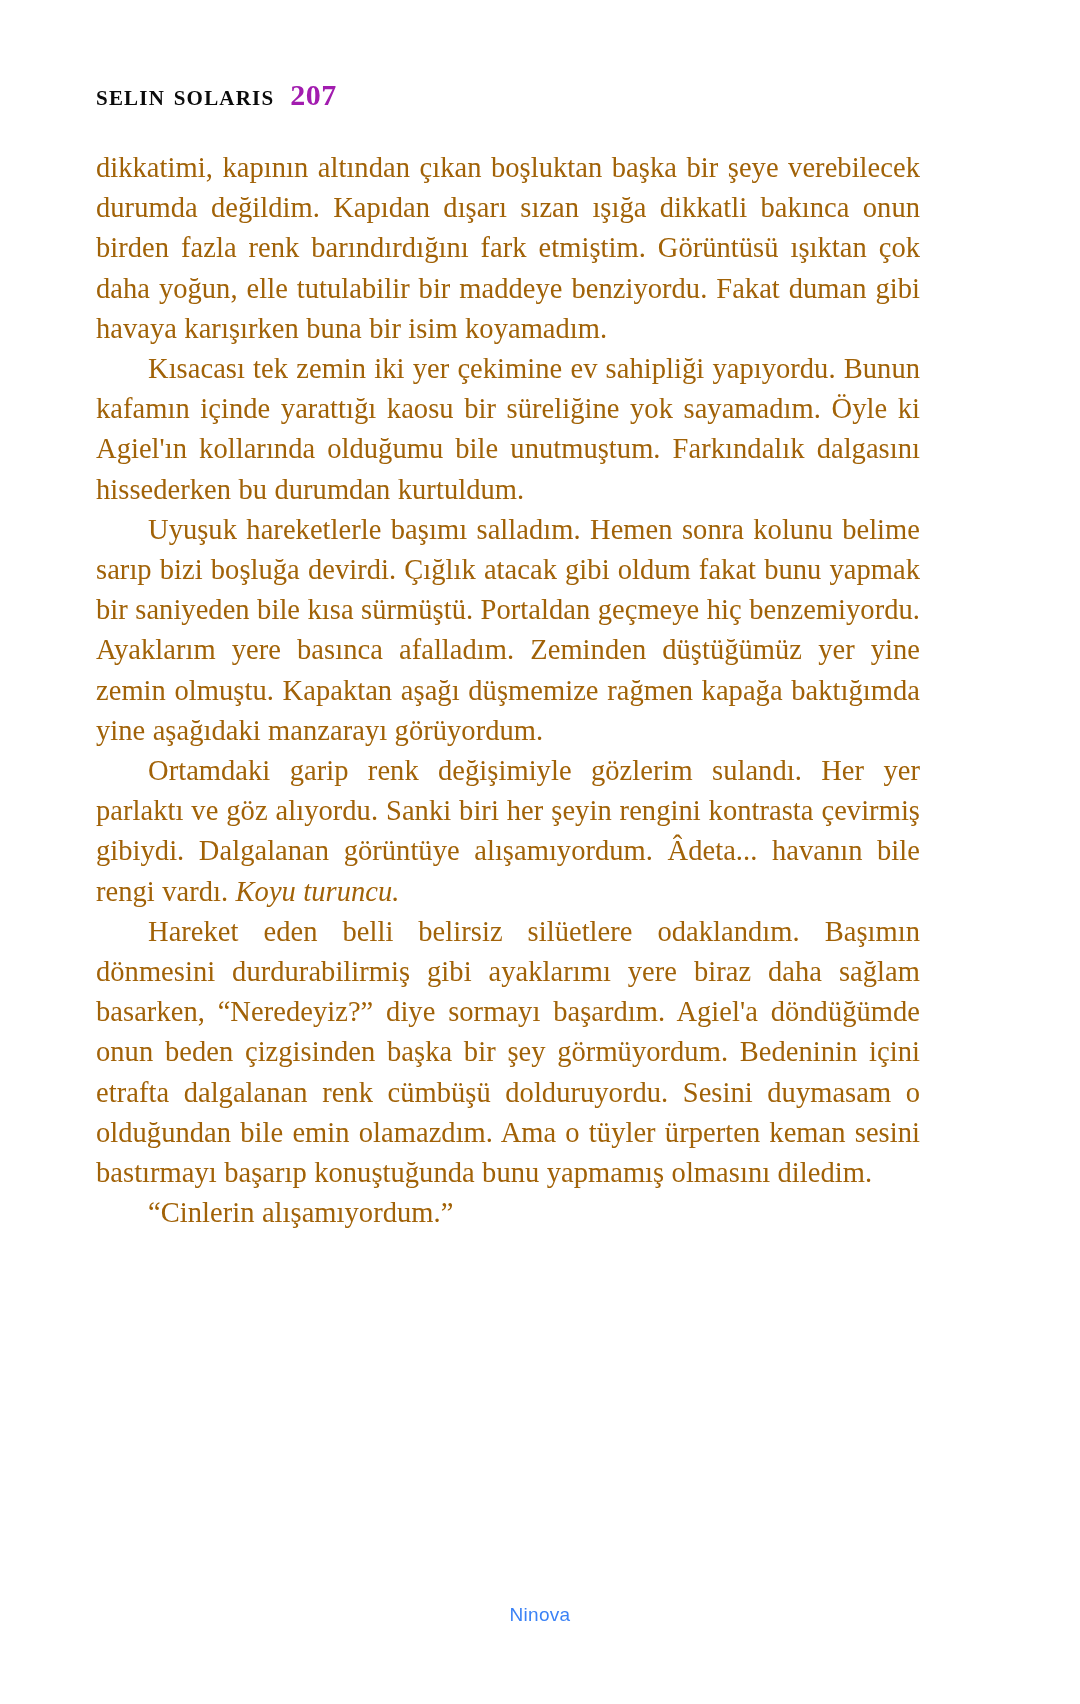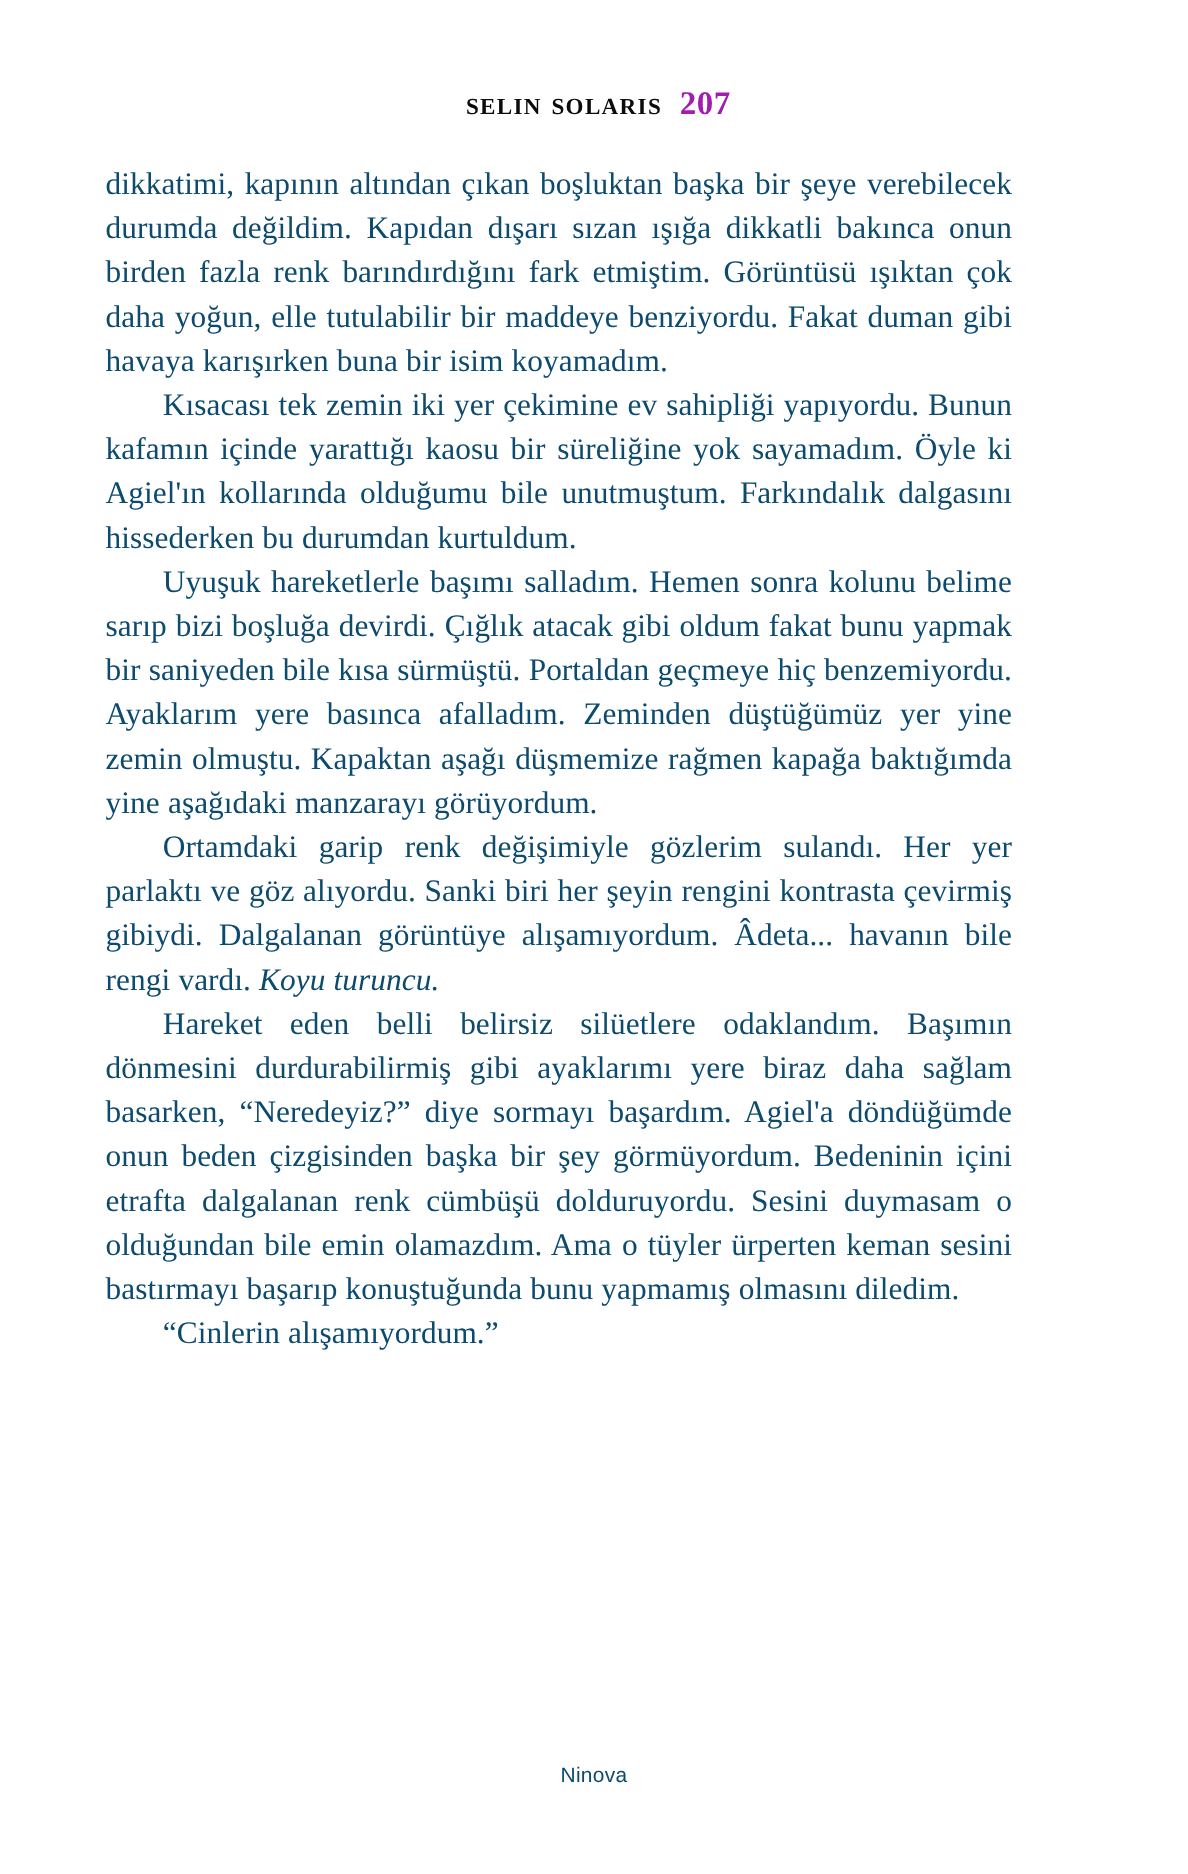--- a/index.html
+++ b/index.html
@@ -19,21 +19,21 @@
   }
 
   
   .running-head {
     position: absolute;
     top: 78px;
     left: 96px;
     right: 88px;
     height: 44px;
     display: flex;
-    justify-content: center;
+    justify-content: flex-start;
     align-items: baseline;
     gap: 16px;
   }
   .book-title {
     font-family: "Liberation Serif", "DejaVu Serif", serif;
     font-size: 30px;
     font-weight: 700;
     letter-spacing: 1.2px;
     color: #0b0b0b;
     font-variant: small-caps;
@@ -55,21 +55,21 @@
     position: absolute;
     top: 148px;
     left: 96px;
     width: 824px;
   }
   p.para {
     margin: 0;
     font-family: "Liberation Serif", "DejaVu Serif", serif;
     font-size: 28.5px;
     line-height: 40.2px;
-    color: #0c4a6e;
+    color: #a16207;
     text-align: justify;
     text-justify: inter-word;
     -webkit-hyphens: none;
     hyphens: none;
     letter-spacing: 0.05px;
     word-spacing: 0.2px;
   }
   p.para.indent {
     text-indent: 52px;
   }
@@ -85,21 +85,21 @@
   .footer {
     position: absolute;
     left: 0;
     right: 0;
     bottom: 78px;
     text-align: center;
   }
   .footer-mark {
     font-family: "Liberation Sans", "DejaVu Sans", sans-serif;
     font-size: 19px;
-    color: #0c4a6e;
+    color: #3b82f6;
     letter-spacing: 0.3px;
   }
 </style>
 </head>
 <body>
 
 <div class="page">
 
   <div class="running-head">
     <span class="book-title">Selin Solaris</span>

